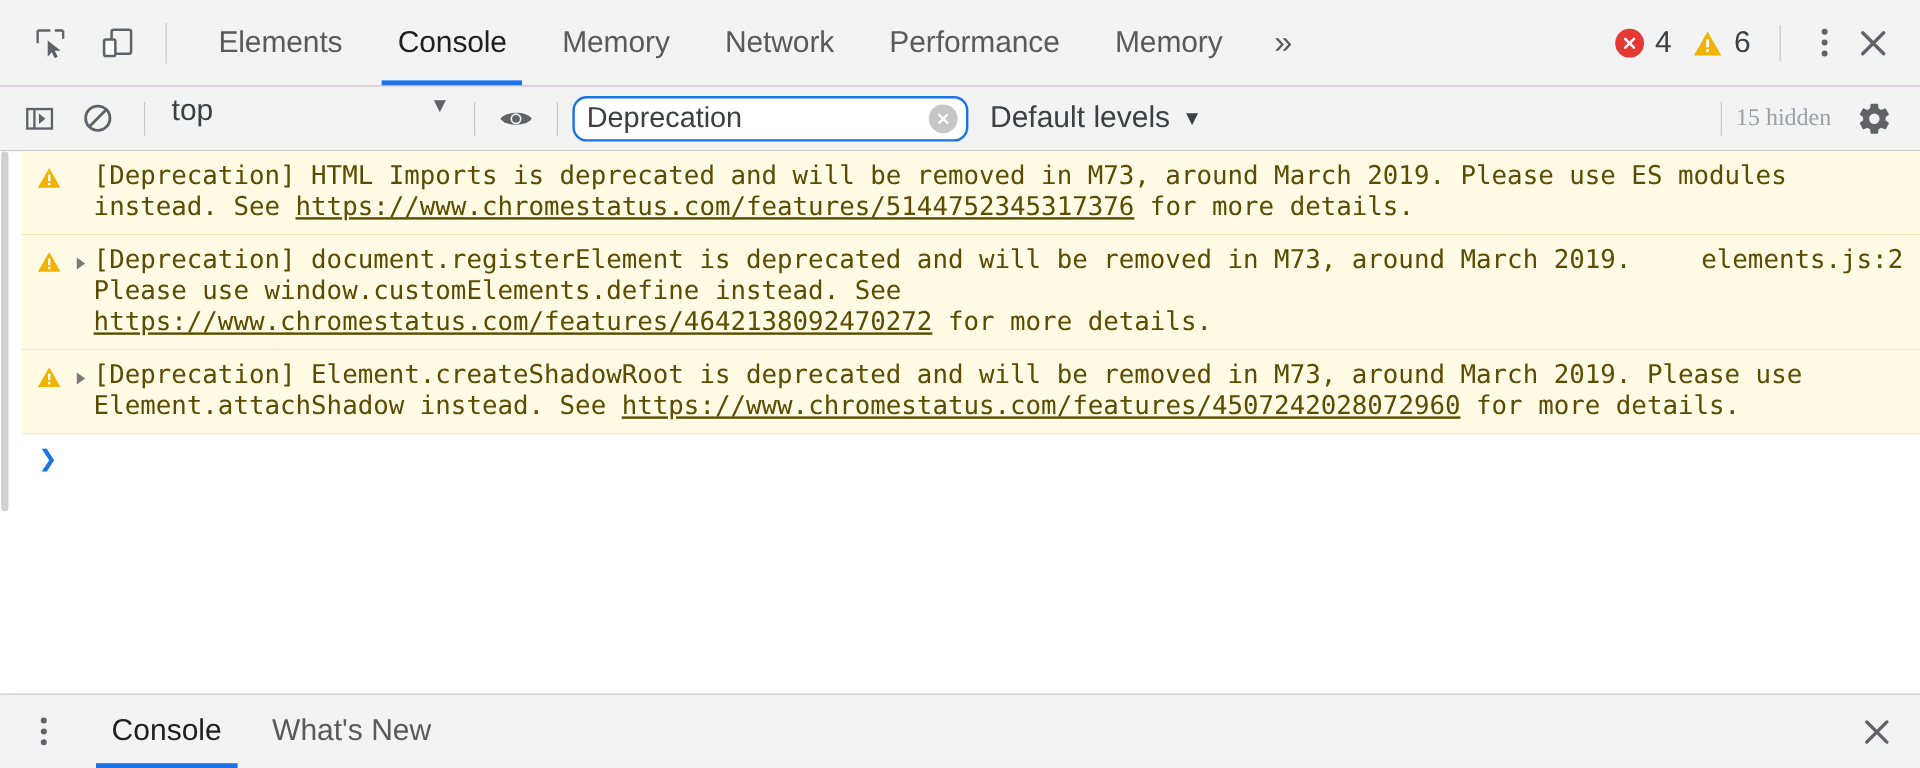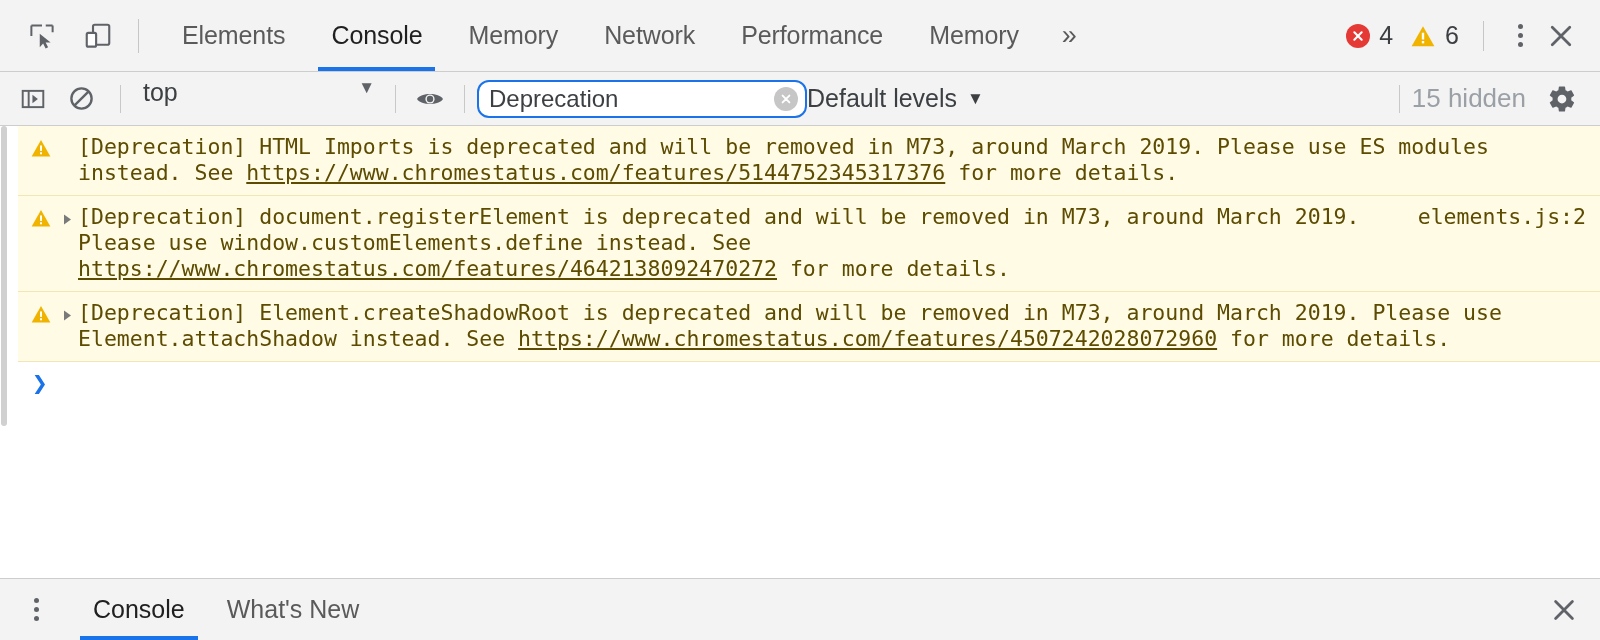--- a/index.html
+++ b/index.html
@@ -140,28 +140,29 @@
     position: absolute; right: 7px; top: 50%;
     transform: translateY(-50%);
     width: 24px; height: 24px;
     border-radius: 50%;
     background: #c6c6c6;
     display: flex; align-items: center; justify-content: center;
     cursor: pointer;
   }
   .levels {
     display: flex; align-items: center;
+    margin-left: 18px;
     font-size: 25px;
     color: #3c4043;
     cursor: pointer;
     white-space: nowrap;
   }
   .levels .caret { font-size: 17px; margin-left: 10px; }
   .fb-right { margin-left: auto; display: flex; align-items: center; }
-  .hidden-count { font-size: 26px; color: #9aa0a6; white-space: nowrap; }
+  .hidden-count { font-size: 20px; color: #9aa0a6; white-space: nowrap; font-family: Liberation Serif, serif; }
   .gear-btn { width: 48px; height: 44px; display:flex; align-items:center; justify-content:center; cursor:pointer; margin-left: 12px;}
 
   
   .msg-area {
     flex: 1 1 auto;
     background: #ffffff;
     overflow: hidden;
     position: relative;
     display: flex;
     flex-direction: column;

